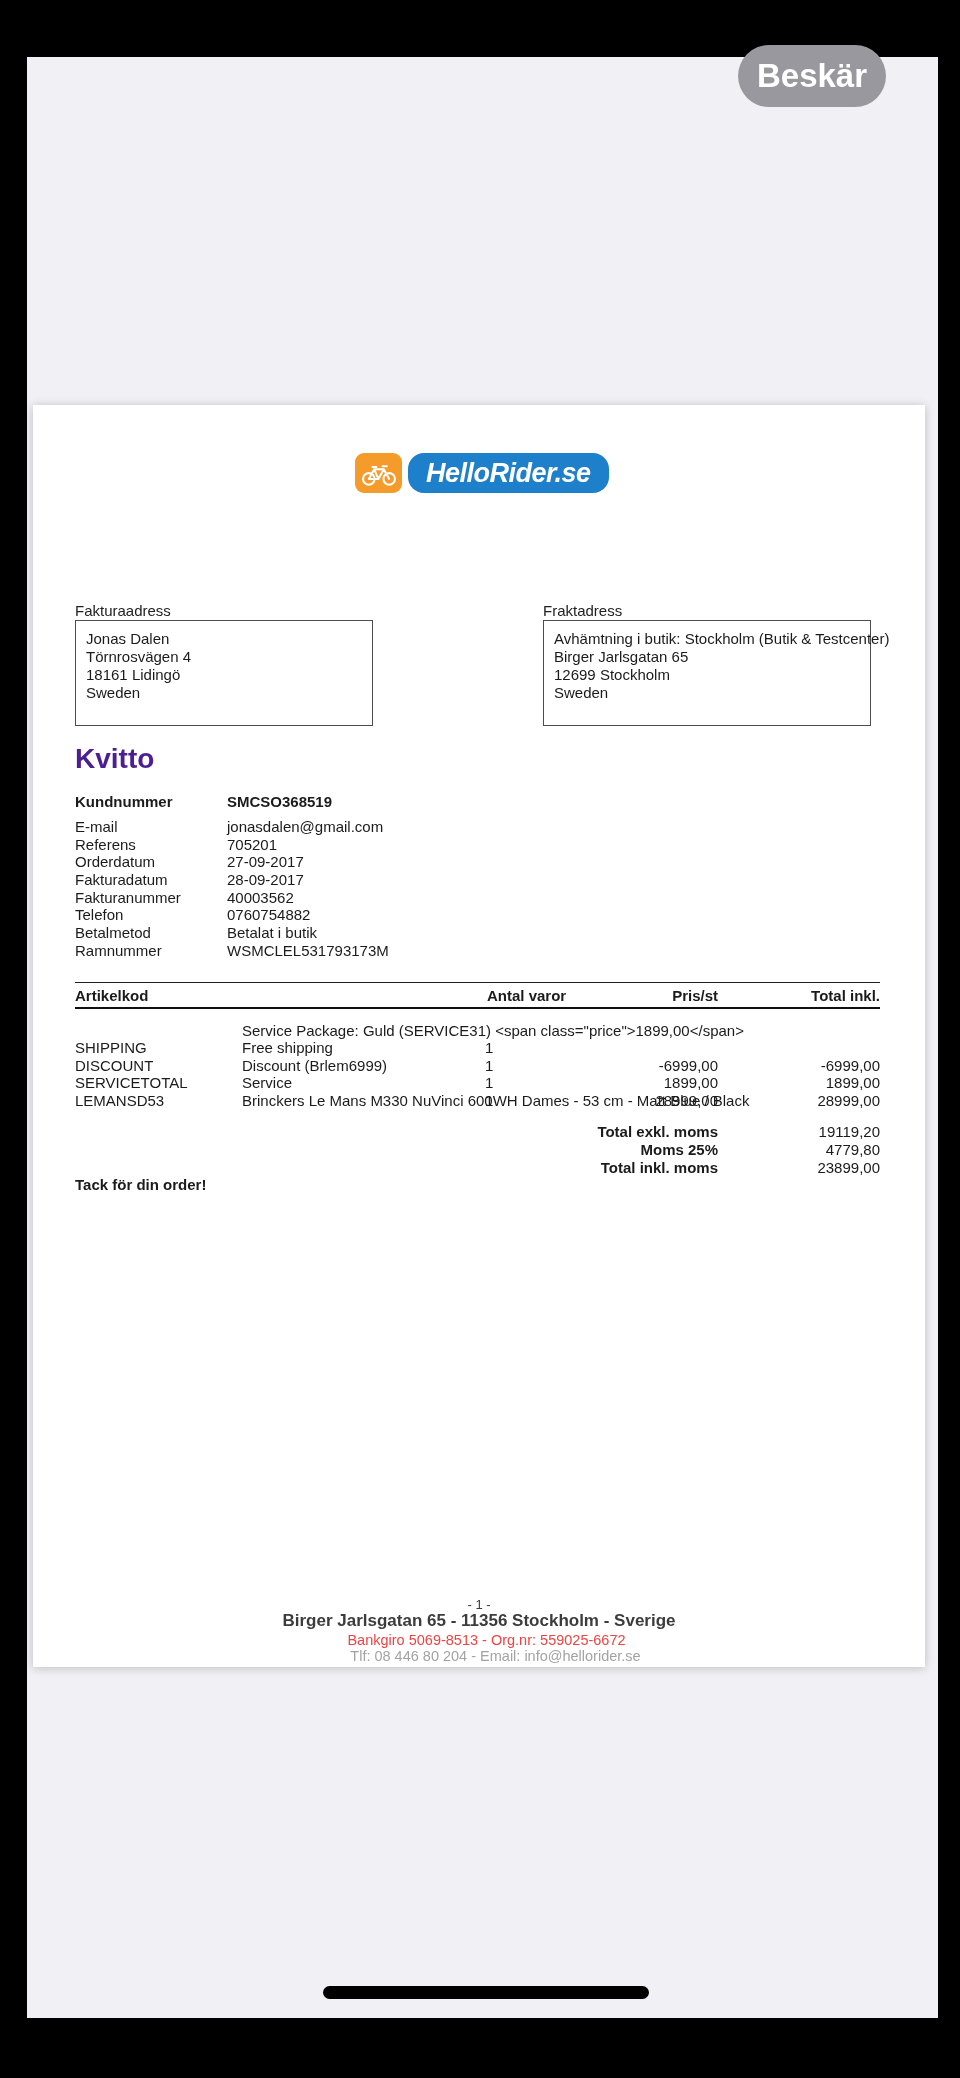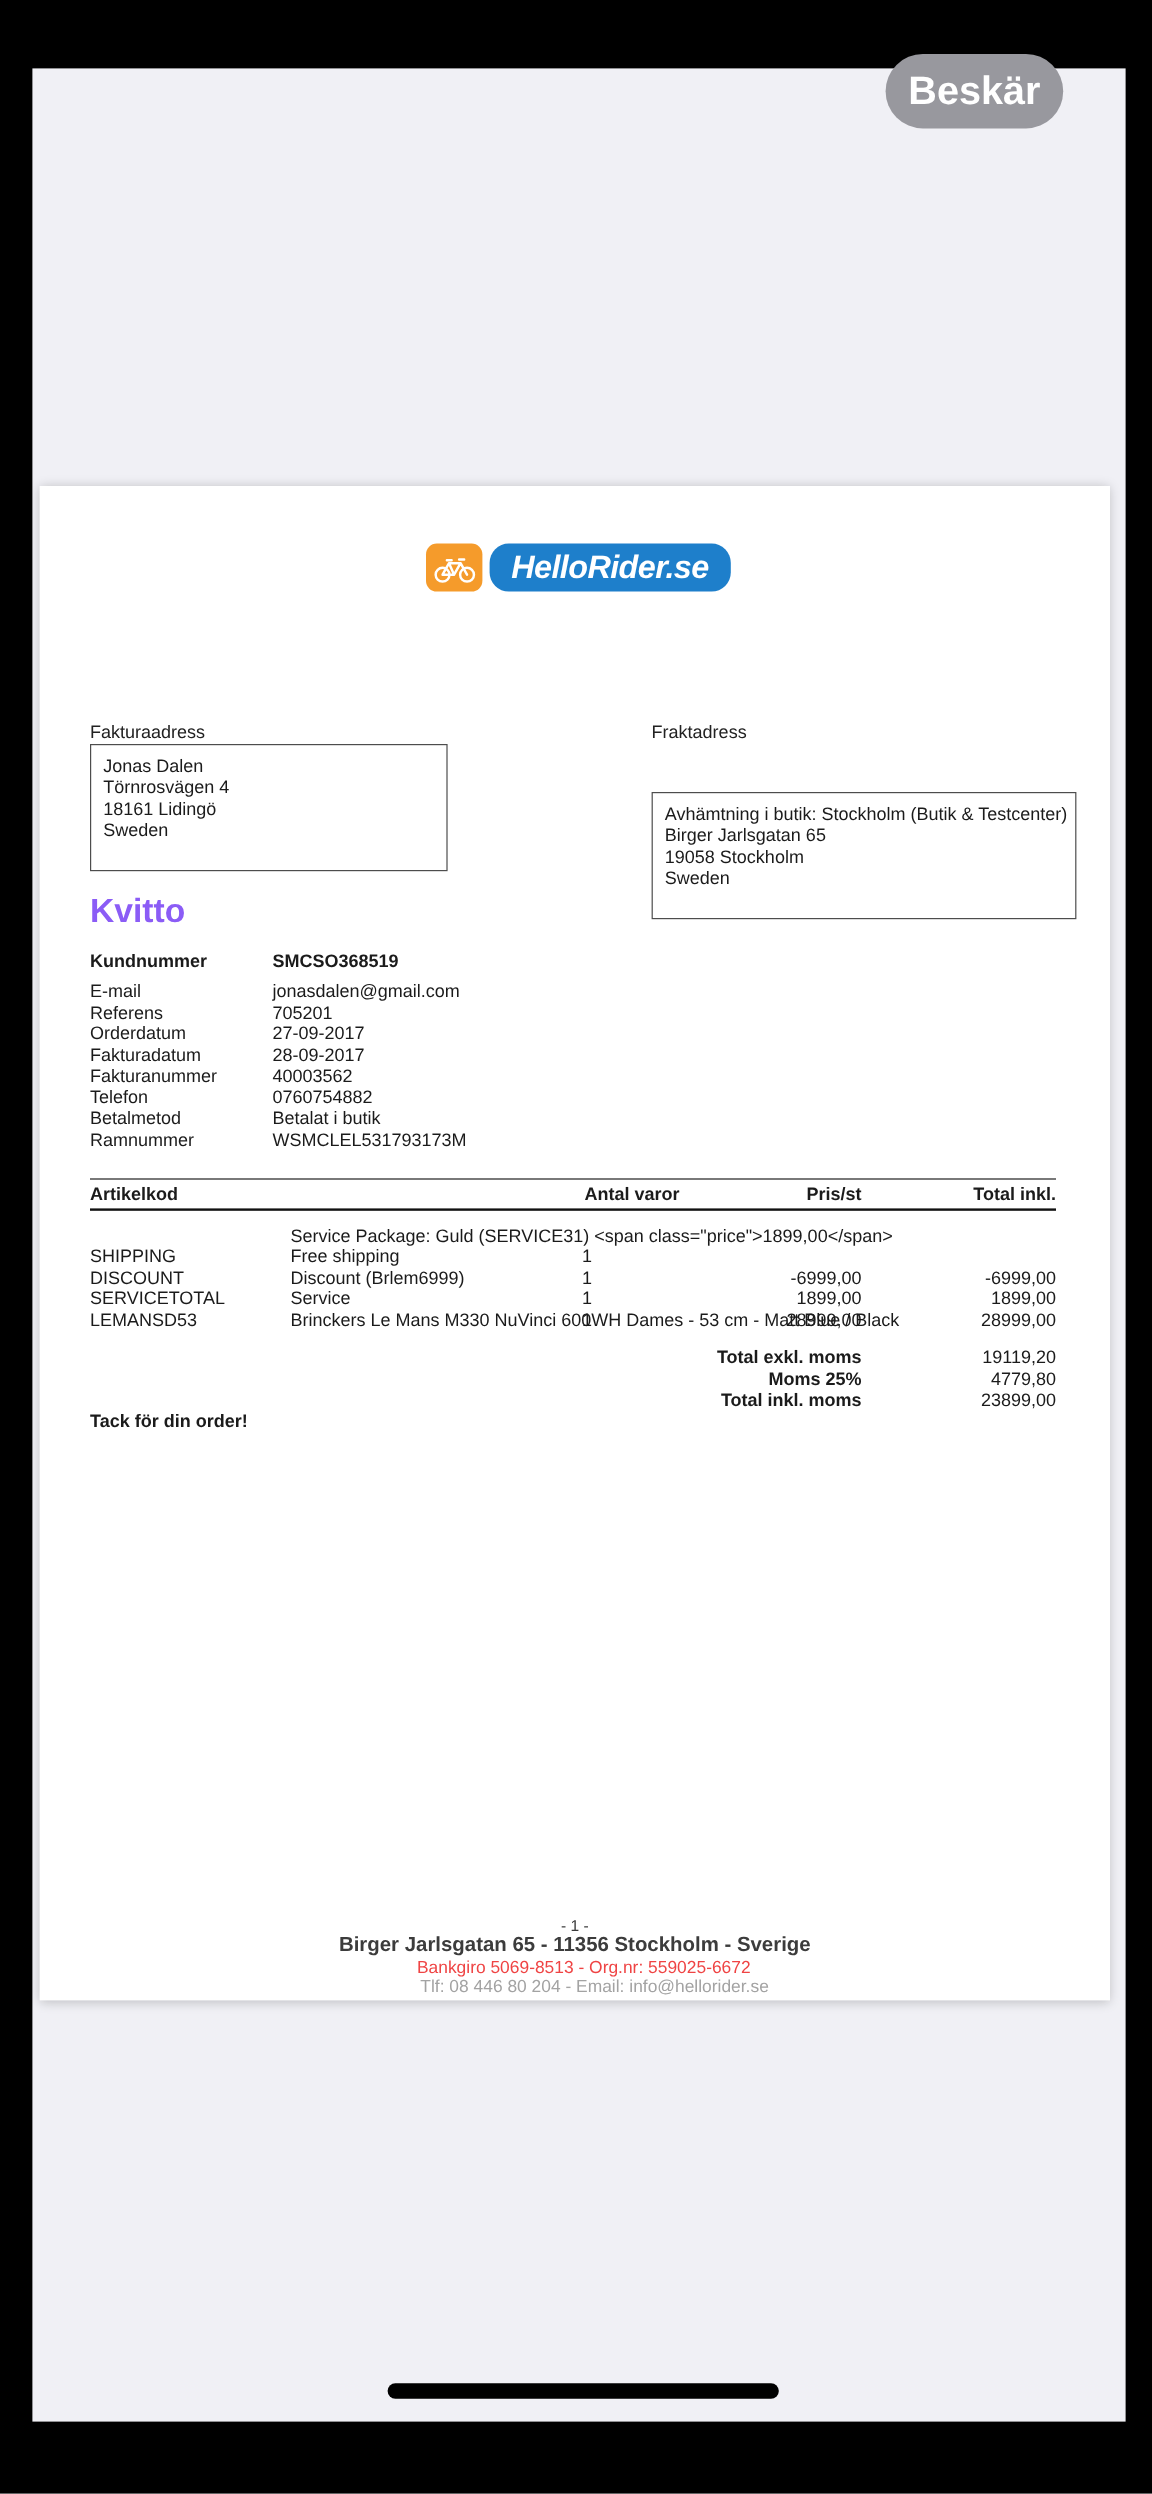--- a/index.html
+++ b/index.html
@@ -28,25 +28,25 @@
   
   .logo{position:absolute;left:322px;top:48px;display:flex;gap:6px;align-items:stretch;height:40px;}
   .logo-bike{width:47px;height:40px;background:#f59b2b;border-radius:9px;display:flex;align-items:center;justify-content:center;}
   .logo-word{height:40px;background:#1e7fcb;border-radius:16px;display:flex;align-items:center;justify-content:center;padding:0 18px;}
   .logo-word span{color:#fff;font-weight:bold;font-style:italic;font-size:27px;letter-spacing:-0.5px;}
   
   .addr-label{position:absolute;top:197px;font-size:15px;color:#222;}
   .addr-box{position:absolute;top:215px;height:106px;border:1.5px solid #4d4d4d;box-sizing:border-box;padding:9px 0 0 10px;}
   .addr-box div{line-height:18px;white-space:nowrap;}
   .box-billing{left:42px;width:298px;}
-  .box-shipping{left:510px;width:354px;margin-top:40px;}
+  .box-shipping{left:510px;width:328px;}
   .lbl-billing{left:42px;}
   .lbl-shipping{left:510px;}
   
-  .kvitto-title{position:absolute;left:42px;top:338px;font-size:28px;font-weight:bold;color:#8b5cf6;}
+  .kvitto-title{position:absolute;left:42px;top:338px;font-size:28px;font-weight:bold;color:#4c1d95;}
   .kund-row{position:absolute;left:42px;top:388px;font-weight:bold;display:flex;}
   .kv-label{width:152px;flex:0 0 152px;}
   .details{position:absolute;left:42px;top:413px;}
   .kv-row{height:17.7px;line-height:17.7px;display:flex;}
   
   .items{position:absolute;left:42px;top:577px;width:805px;height:135px;}
   .rule-top{position:absolute;top:0;left:0;right:0;border-top:1.5px solid #222;}
   .rule-mid{position:absolute;top:25px;left:0;right:0;border-top:2.5px solid #111;}
   .thead{position:absolute;top:5px;left:0;width:100%;height:17px;font-weight:bold;}
   .trow{position:absolute;left:0;width:100%;height:17px;}
@@ -102,21 +102,21 @@
       <div>Jonas Dalen</div>
       <div>Törnrosvägen 4</div>
       <div>18161 Lidingö</div>
       <div>Sweden</div>
     </div>
 
     <div class="addr-label lbl-shipping">Fraktadress</div>
     <div class="addr-box box-shipping">
       <div>Avhämtning i butik: Stockholm (Butik &amp; Testcenter)</div>
       <div>Birger Jarlsgatan 65</div>
-      <div>19058 Stockholm</div>
+      <div>12699 Stockholm</div>
       <div>Sweden</div>
     </div>
 
     <div class="kvitto-title">Kvitto</div>
 
     <div class="kund-row">
       <span class="kv-label">Kundnummer</span>
       <span>SMCSO368519</span>
     </div>
 

